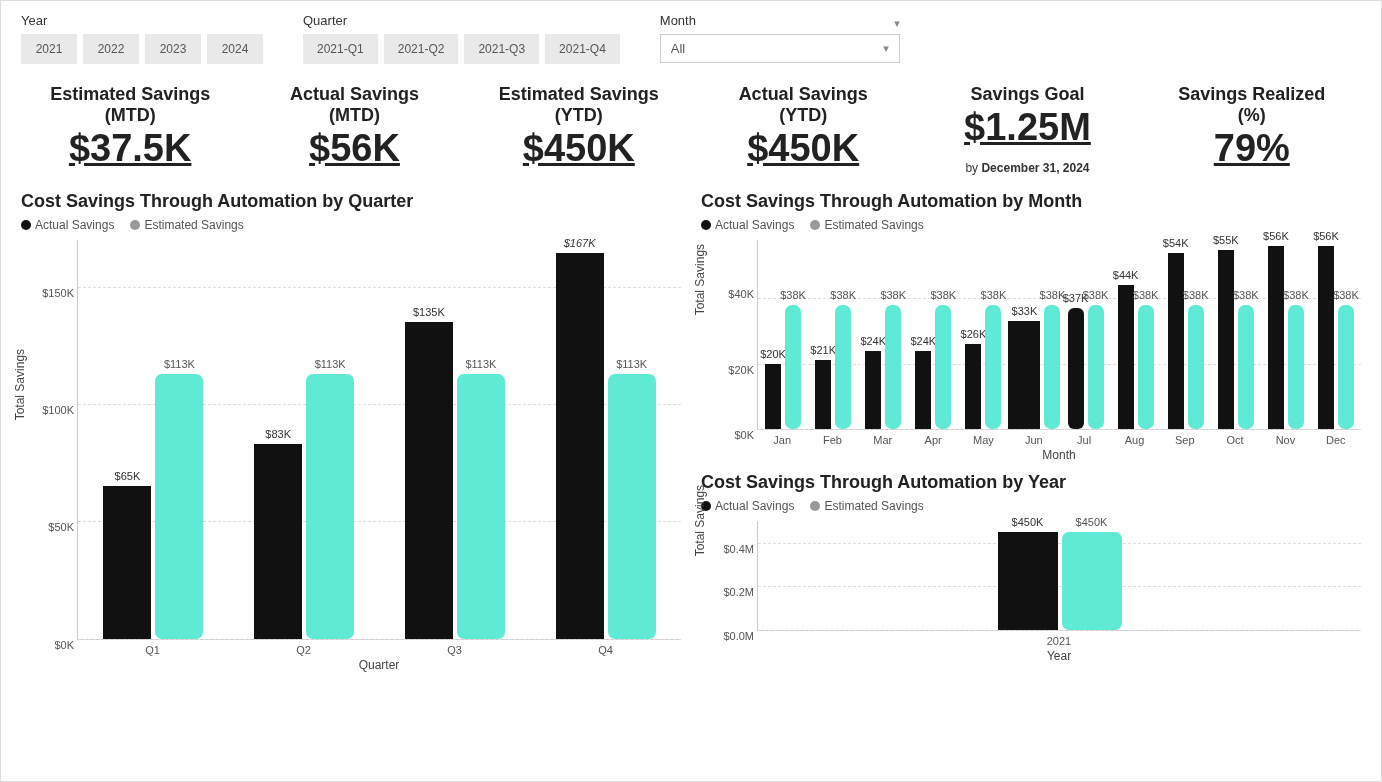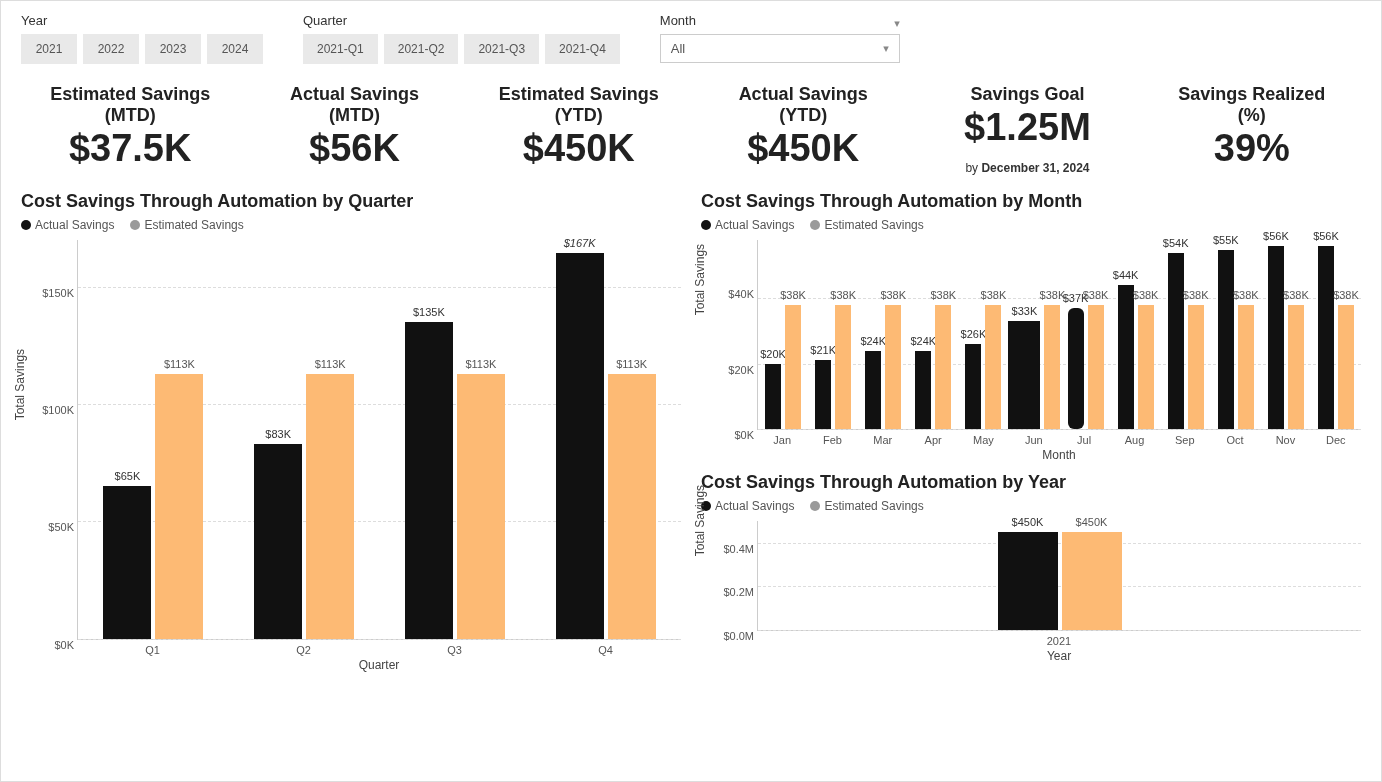--- a/index.html
+++ b/index.html
@@ -36,41 +36,41 @@
     display: flex; justify-content: space-between; align-items: center;
     cursor: pointer;
   }
   .month-header { display:flex; justify-content:space-between; align-items:center; width:240px; }
   .chev { font-size: 11px; color: #888; }
 
   .kpis { display: flex; justify-content: space-between; margin: 12px 0 16px; gap: 6px;}
   .kpi { text-align: center; flex: 1; }
   .kpi .t { font-size: 18px; font-weight: 700; }
   .kpi .sub-note { font-size: 12px; margin-top: 12px; color:#333;}
-  .kpi .v { font-size: 38px; font-weight: 700; line-height: 1.1; margin-top: 2px;}
+  .kpi .v { font-size: 38px; font-weight: 700; line-height: 1.1; margin-top: 2px; text-decoration: underline;}
 
   .charts-zone { display: flex; gap: 20px; }
   .left-col { width: 660px; }
   .right-col { width: 660px; display:flex; flex-direction:column; gap: 10px;}
 
   .chart-title { font-size: 18px; font-weight: 700; margin-bottom: 6px; color:#222;}
   .legend { display: flex; gap: 16px; margin-bottom: 8px; font-size: 12px; color:#555;}
   .lg { display: flex; align-items: center; gap: 4px; }
   .swatch { width: 10px; height: 10px; border-radius: 50%; background:#111; }
   .swatch.gray { background: #9a9a9a; }
 
   .chart-wrap { position: relative; }
   .y-axis-title { position:absolute; left:-8px; top:50%; transform: rotate(-90deg) translateX(50%); transform-origin: left top; font-size: 12px; color:#444; }
   .plot { position: relative; margin-left: 56px; border-left: 1px solid #ccc; border-bottom: 1px solid #ccc; }
   .ytick { position:absolute; left:-54px; width:50px; text-align:right; font-size:11px; color:#555; transform: translateY(50%);}
   .grid { position:absolute; left:0; right:0; border-top: 1px dashed #ddd; }
   .bars-row { position:absolute; left:0; right:0; bottom:0; display:flex; justify-content:space-around; align-items:flex-end; height:100%;}
   .group { display:flex; align-items:flex-end; gap:4px; height:100%; justify-content:center; flex:1;}
   .bar { background:#111; position:relative;}
-  .bar.gray { background:#fdba74;}
+  .bar.gray { background:#5eead4;border-radius:7px;}
   .bar-label { position:absolute; top:-16px; left:50%; transform:translateX(-50%); font-size:11px; color:#333; white-space:nowrap;}
   .bar.gray .bar-label { color:#555;}
   .xaxis { display:flex; justify-content:space-around; margin-left:56px; font-size:11px; color:#555; margin-top:4px;}
   .xaxis > div { flex:1; text-align:center;}
   .x-title { text-align:center; margin-left:56px; font-size:12px; color:#444; margin-top:2px;}
 </style>
 </head>
 <body>
 
 <div class="slicers">
@@ -121,21 +121,21 @@
     <div class="t"><span>Actual Savings</span><br><span>(YTD)</span></div>
     <div class="v">$450K</div>
   </div>
   <div class="kpi">
     <div class="t">Savings Goal</div>
     <div class="v">$1.25M</div>
     <div class="sub-note"><span>by</span> <b>December 31, 2024</b></div>
   </div>
   <div class="kpi">
     <div class="t"><span>Savings Realized</span><br><span>(%)</span></div>
-    <div class="v">39%</div>
+    <div class="v">79%</div>
   </div>
 </div>
 
 <div class="charts-zone">
   <div class="left-col">
     <div class="chart-title">Cost Savings Through Automation by Quarter</div>
     <div class="legend">
       <div class="lg">
           <span class="swatch"></span>
           <span>Actual Savings</span>

